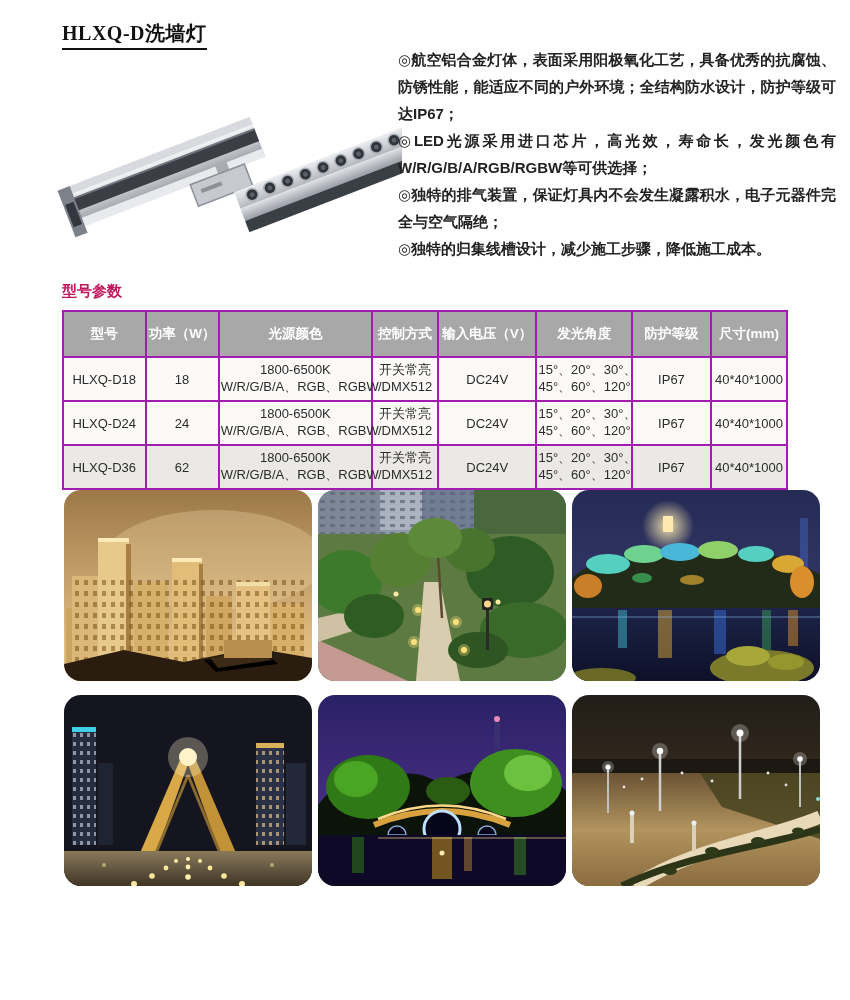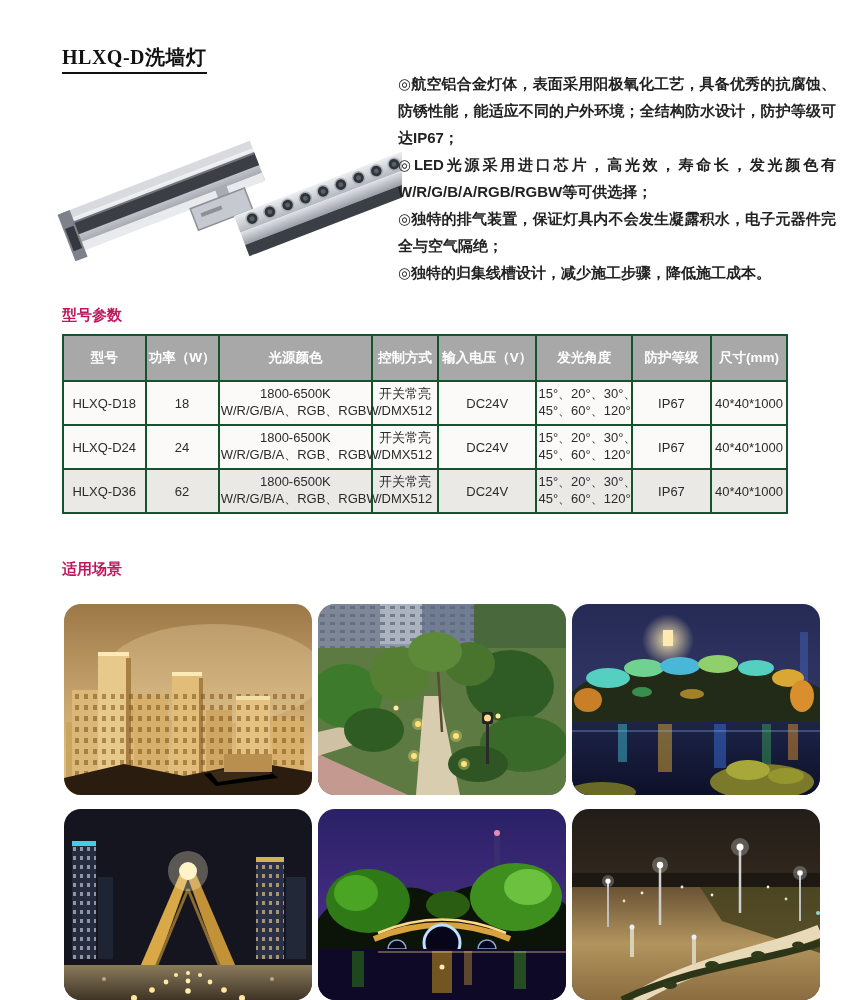--- a/index.html
+++ b/index.html
@@ -1,18 +1,18 @@
 <!DOCTYPE html>
 <html><head>
 <meta charset="utf-8">
 <style>
   * { box-sizing: border-box; margin: 0; padding: 0; }
   html,body { width:850px; height:1000px; background:#ffffff; }
   body { font-family:"Liberation Sans","DejaVu Sans",sans-serif; color:#1f1f1f; position:relative; overflow:hidden; }
-  .page { padding:44px 62px 0 62px; }
+  .page { padding:20px 62px 0 62px; }
 
   
   .doc-title{
     display:inline-block; font-family:"Liberation Serif","DejaVu Serif",serif;
     font-size:20px; font-weight:bold; color:#111;
     border-bottom:2px solid #111; padding-bottom:1px; letter-spacing:.5px;
   }
 
   
   .top-row{ position:relative; height:232px; }
@@ -21,21 +21,21 @@
     font-size:15px; line-height:27px; font-weight:bold; color:#222; }
   .overview p{ margin:0; text-align:justify; }
 
   
   .sec-heading{ font-size:15px; font-weight:bold; color:#be185d; }
   #specs-heading{ margin:0 0 9px 0; }
   #scenes-heading{ margin:46px 0 25px 0; }
 
   
   table.spec{ width:726px; border-collapse:collapse; table-layout:fixed; }
-  table.spec th, table.spec td{ border:2px solid #14532d; text-align:center; vertical-align:middle; padding:2px 1px; }
+  table.spec th, table.spec td{ border:2px solid #a21caf; text-align:center; vertical-align:middle; padding:2px 1px; }
   table.spec th{ background:#a8a8a8; color:#ffffff; font-size:13.5px; font-weight:bold; height:46px; }
   table.spec td{ font-size:13px; color:#2b2b2b; height:44px; background:#fbfaf8; }
   table.spec tr.alt td{ background:#eae9e6; }
   td .l{ display:block; line-height:1.3; white-space:nowrap; }
   .c-model{width:11.4%}.c-power{width:10.1%}.c-color{width:21.2%}.c-ctrl{width:9.1%}
   .c-volt{width:13.6%}.c-angle{width:13.2%}.c-ip{width:10.9%}.c-size{width:10.5%}
 
   
   .scene-grid{ display:grid; grid-template-columns:repeat(3,248px); grid-auto-rows:191px; column-gap:6px; row-gap:14px; margin-left:2px; }
   .scene{ border-radius:17px; overflow:hidden; }
@@ -200,21 +200,20 @@
           <span class="l">15°、20°、30°、</span>
           <span class="l">45°、60°、120°</span>
         </td>
         <td>IP67</td>
         <td>40*40*1000</td>
       </tr>
     </tbody>
   </table>
 
   
-  <div id="scenes-heading" class="sec-heading">适用场景</div>
 
   <div class="scene-grid">
 
     <div class="scene">
       <svg width="248" height="191" viewBox="0 0 248 191">
         <defs>
           <linearGradient id="sky1" x1="0" y1="0" x2="0" y2="1">
             <stop offset="0" stop-color="#9c7848"></stop>
               <stop offset=".45" stop-color="#c3a06a"></stop>
               <stop offset=".8" stop-color="#e0bc80"></stop>

